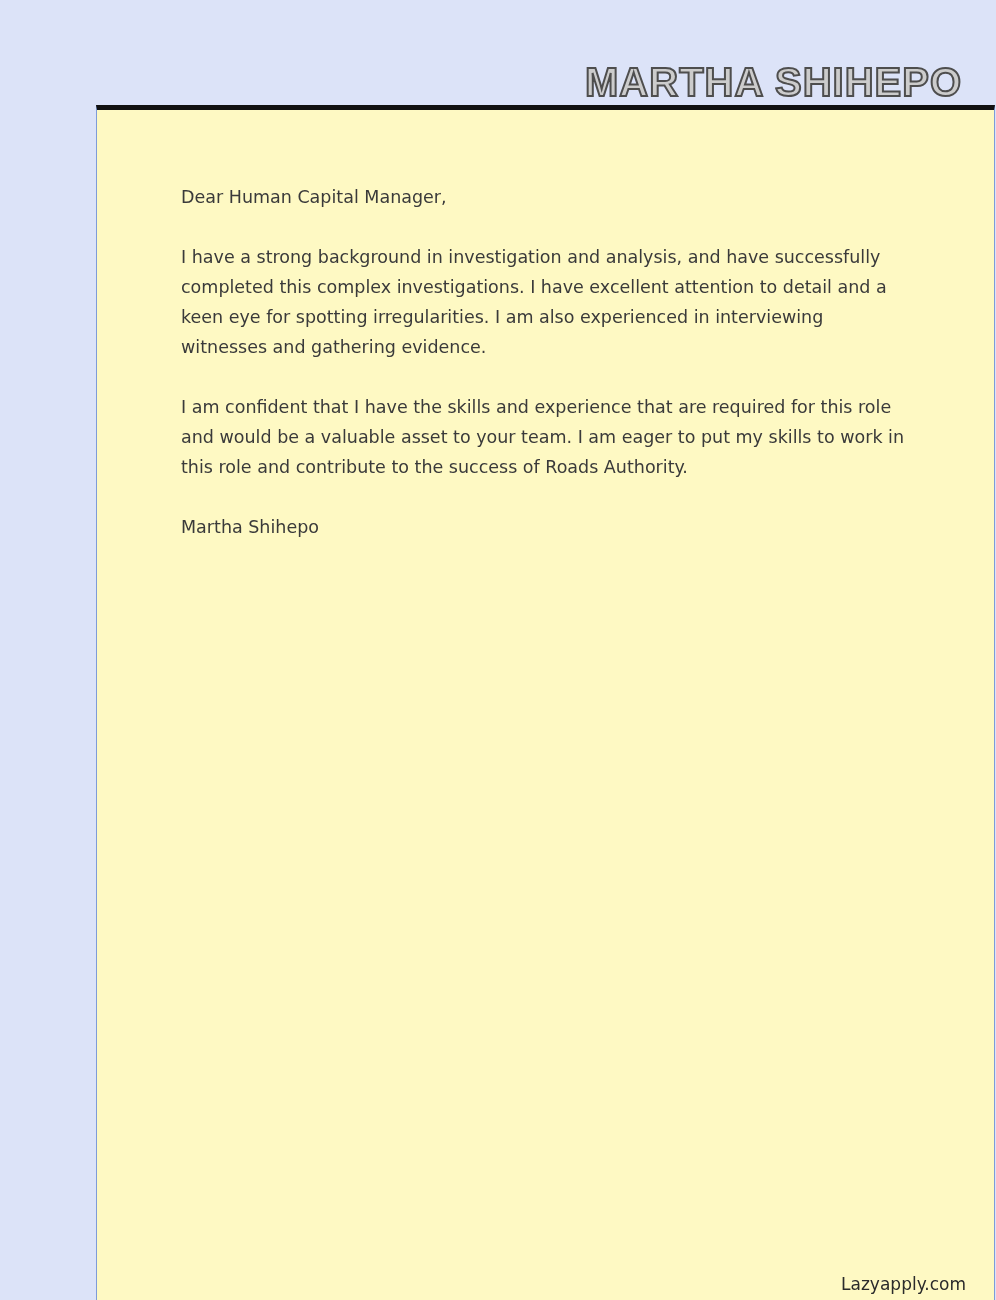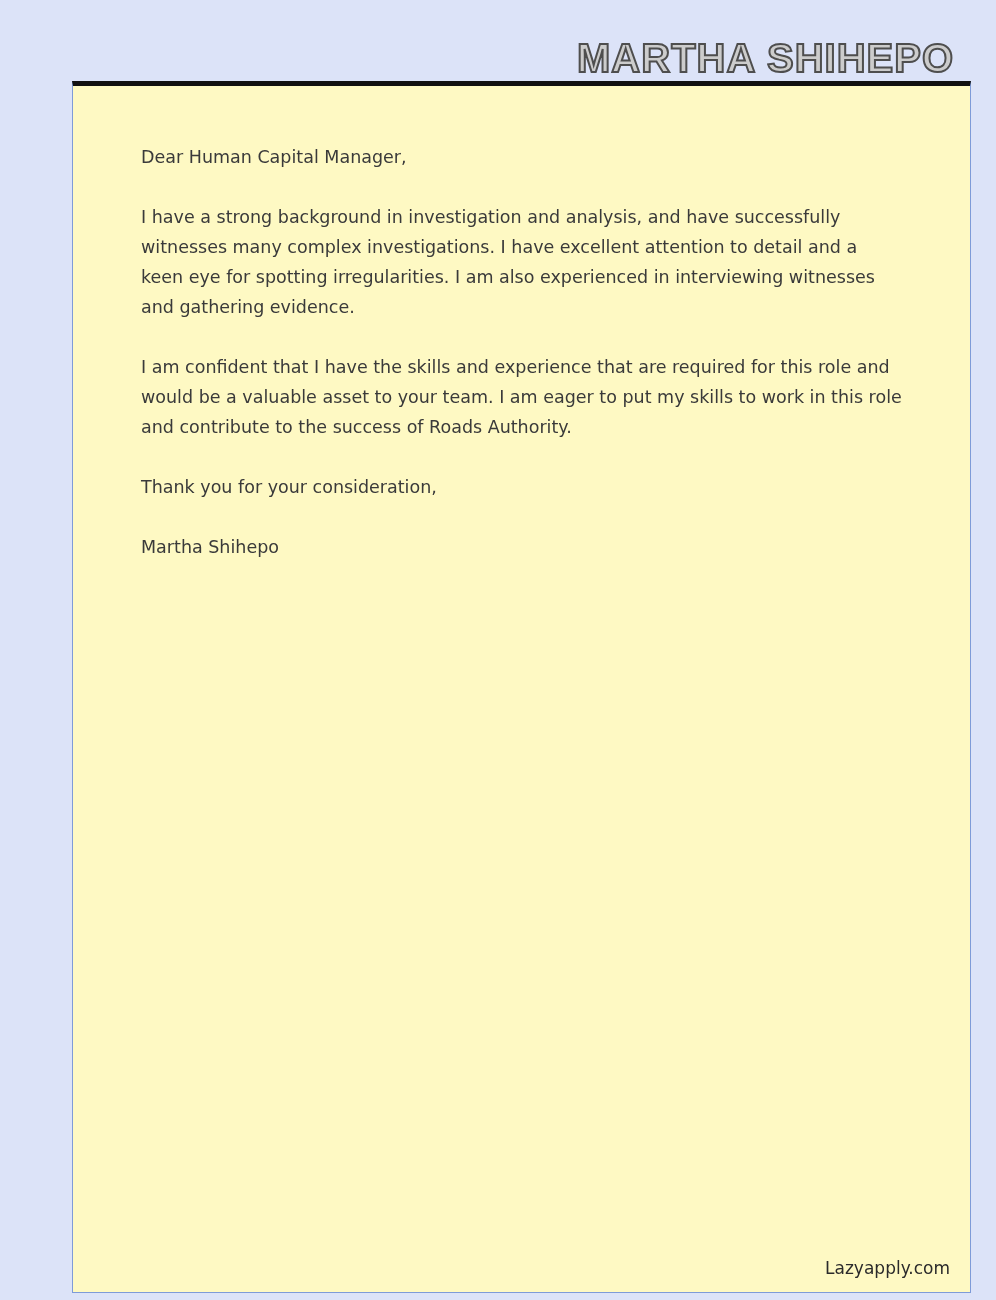--- a/index.html
+++ b/index.html
@@ -1,15 +1,15 @@
 <!DOCTYPE html>
 <html><head>
 <meta charset="utf-8">
 <style>
-  * { margin: 8px; padding: 0; box-sizing: border-box; }
+  * { margin: 16px; padding: 0; box-sizing: border-box; }
 
   html, body {
     width: 996px;
     height: 1300px;
   }
 
   body {
     position: relative;
     background: #dce3f8;
     font-family: "DejaVu Sans", "Liberation Sans", sans-serif;
@@ -73,25 +73,24 @@
 
 <div class="header-name">MARTHA SHIHEPO</div>
 
 <div class="document">
 
   <div class="letter-body">
 
     <p>Dear Human Capital Manager,</p>
 
 
-    <p>I have a strong background in investigation and analysis, and have successfully witnesses many complex investigations. I have excellent attention to detail and a keen eye for spotting irregularities. I am also experienced in interviewing witnesses and gathering evidence.</p>
+    <p>I have a strong background in investigation and analysis, and have successfully completed this complex investigations. I have excellent attention to detail and a keen eye for spotting irregularities. I am also experienced in interviewing witnesses and gathering evidence.</p>
 
     <p>I am confident that I have the skills and experience that are required for this role and would be a valuable asset to your team. I am eager to put my skills to work in this role and contribute to the success of Roads Authority.</p>
 
-    <p>Thank you for your consideration,</p>
 
     <p class="signature">Martha Shihepo</p>
 
 
   </div>
 
   <div class="watermark">Lazyapply.com</div>
 
 </div>
 

